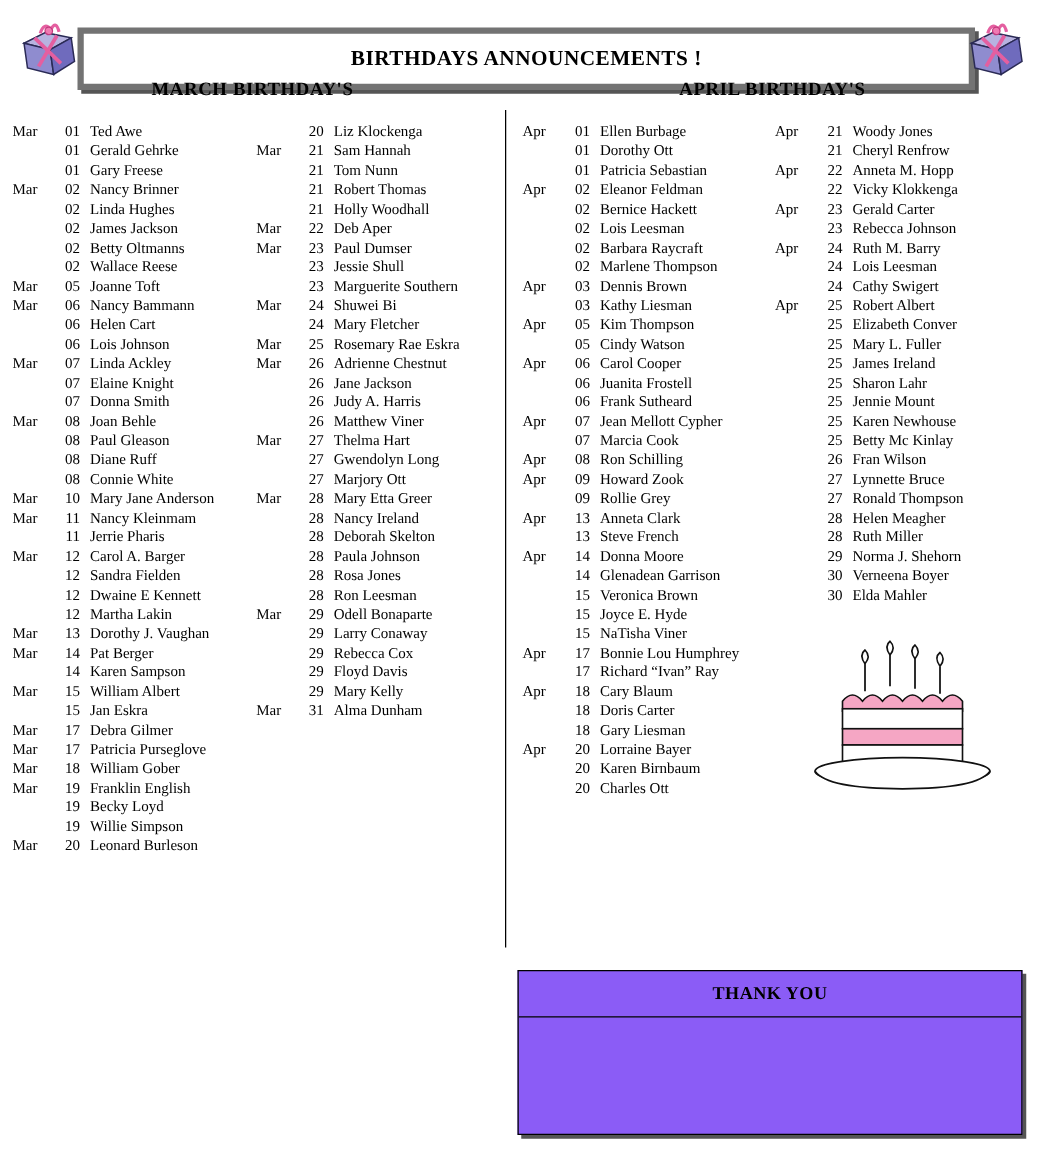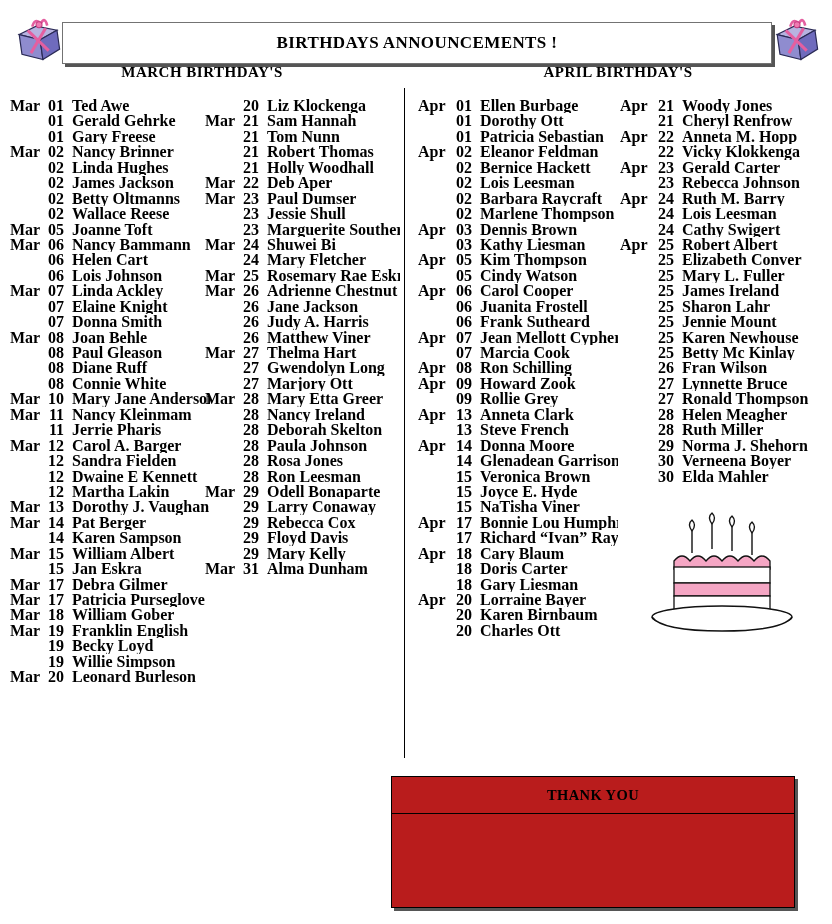--- a/index.html
+++ b/index.html
@@ -29,21 +29,21 @@
     top: 8px;
     width: 832px;
     height: 62px;
   }
   .title-box {
     position: absolute;
     left: 62px;
     top: 14px;
     width: 708px;
     height: 40px;
-    border: 1px solid #737373;
+    border: 5px solid #737373;
     box-shadow: 3px 3px 0 #555;
     display: flex;
     align-items: center;
     justify-content: center;
     background: #fff;
   }
   .title-text {
     font-weight: bold;
     font-size: 17px;
     letter-spacing: .4px;
@@ -72,22 +72,21 @@
     position: absolute;
     font-weight: bold;
     font-size: 15px;
     letter-spacing: .5px;
   }
   .col-head.march { left: 0; top: 64px; width: 404px; text-align: center; }
   .col-head.april { left: 404px; top: 64px; width: 428px; text-align: center; }
 
   .list {
     position: absolute;
-    font-size: 16px;
-    font-weight: bold;
+    font-size: 12px;
   }
   .list .row {
     display: flex;
     height: 15.45px;
     line-height: 15.45px;
     white-space: nowrap;
   }
   .list .mon {
     width: 30px;
     flex: 0 0 30px;
@@ -134,27 +133,27 @@
   }
   .sponsor .l2 {
     font-weight: bold;
     font-size: 13.5px;
     margin-top: 12px;
   }
 
   
   .thanks-box {
     position: absolute;
-    left: 391px;
+    left: 414px;
     top: 776px;
     width: 404px;
     height: 132px;
     border: 1px solid #000;
     box-shadow: 3px 3px 0 #555;
-    background: #b91c1c;
+    background: #8b5cf6;
     box-sizing: border-box;
   }
   .thanks-title {
     text-align: center;
     font-weight: bold;
     font-size: 14.5px;
     margin-top: 10px;
     letter-spacing: .4px;
   }
   .thanks-rule {

